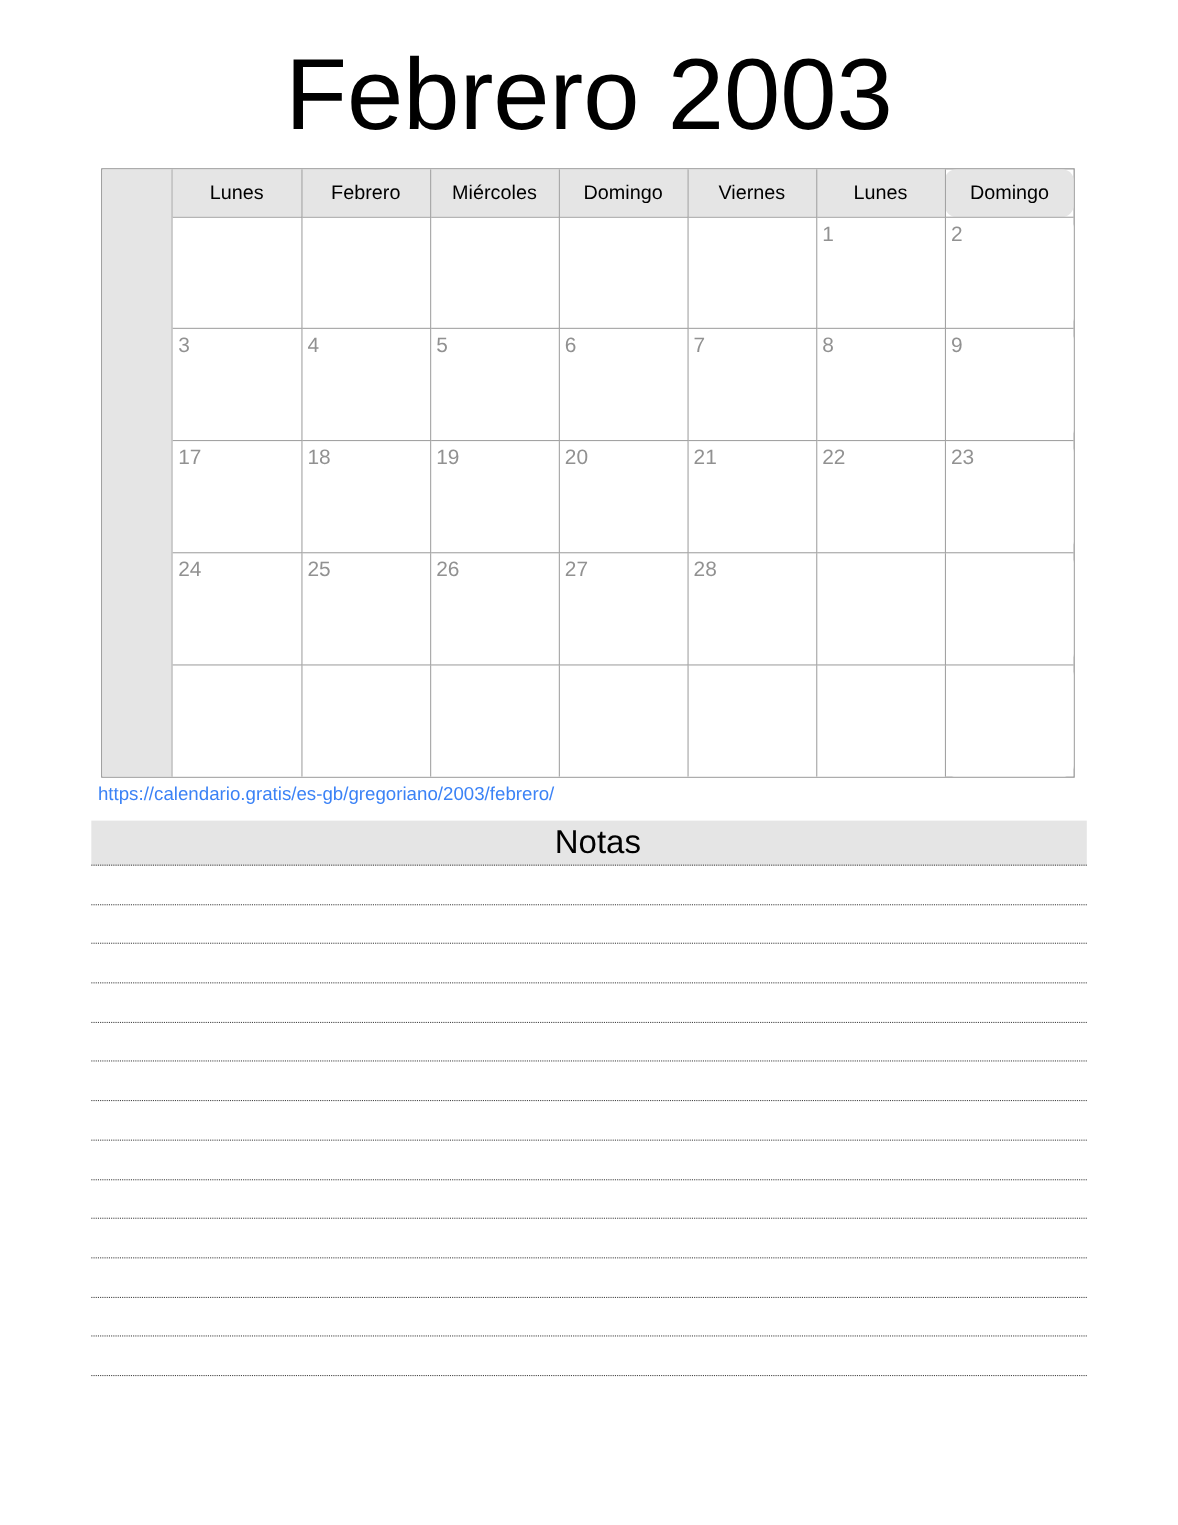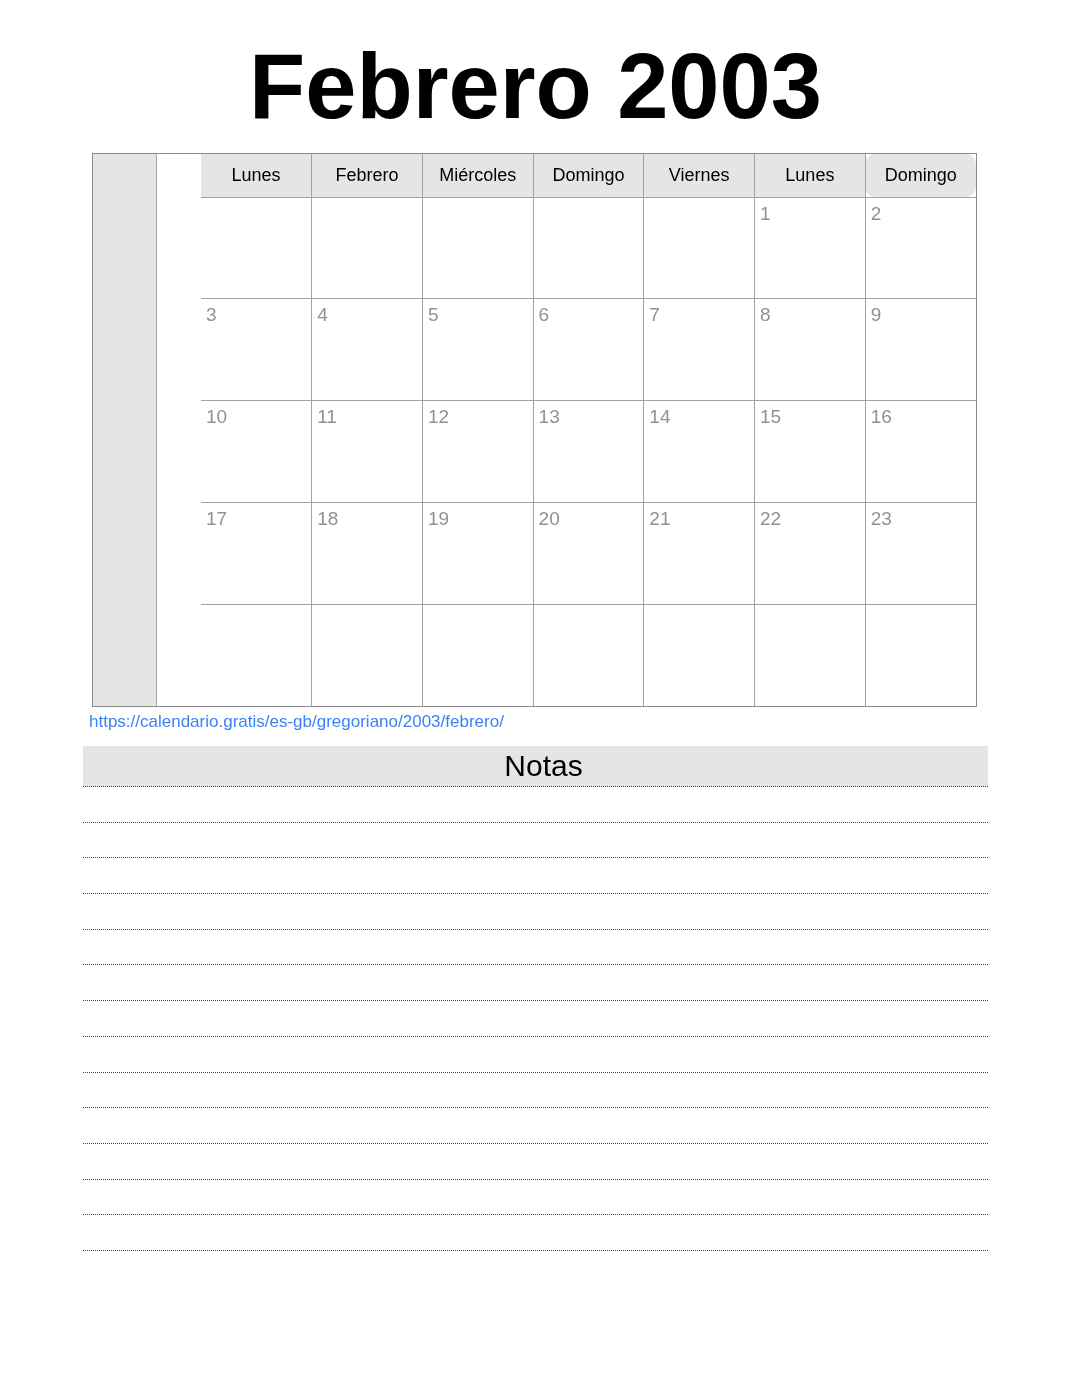--- a/index.html
+++ b/index.html
@@ -14,21 +14,21 @@
   }
 
   
   .page-title {
     position: absolute;
     top: 40px;
     left: 0;
     width: 100%;
     text-align: center;
     font-size: 92px;
-    font-weight: 700;
+    font-weight: 400;
     line-height: 1;
     letter-spacing: 0;
     white-space: nowrap;
   }
 
   
   .cal-wrap {
     position: absolute;
     left: 92px;
     top: 153px;
@@ -43,21 +43,20 @@
     flex: 0 0 64px;
     background: #e5e5e5;
     border-right: 1px solid #a3a3a3;
   }
   table.cal {
     flex: 1 1 auto;
     width: 819px;
     height: 100%;
     border-collapse: collapse;
     table-layout: fixed;
-    margin-left: 44px;
   }
   table.cal th {
     height: 43px;
     background: #e5e5e5;
     border-right: 1px solid #a3a3a3;
     border-bottom: 1px solid #a3a3a3;
     font-size: 18px;
     font-weight: 400;
     text-align: center;
     vertical-align: middle;
@@ -148,38 +147,38 @@
       <tr>
         <td>3</td>
         <td>4</td>
         <td>5</td>
         <td>6</td>
         <td>7</td>
         <td>8</td>
         <td>9</td>
       </tr>
       <tr>
-        <td>10</td>
-        <td>11</td>
-        <td>12</td>
-        <td>13</td>
-        <td>14</td>
-        <td>15</td>
-        <td>16</td>
-      </tr>
-      <tr>
         <td>17</td>
         <td>18</td>
         <td>19</td>
         <td>20</td>
         <td>21</td>
         <td>22</td>
         <td>23</td>
       </tr>
       <tr>
+        <td>24</td>
+        <td>25</td>
+        <td>26</td>
+        <td>27</td>
+        <td>28</td>
+        <td></td>
+        <td></td>
+      </tr>
+      <tr>
         <td></td>
         <td></td>
         <td></td>
         <td></td>
         <td></td>
         <td></td>
         <td></td>
       </tr>
     </tbody>
   </table>

